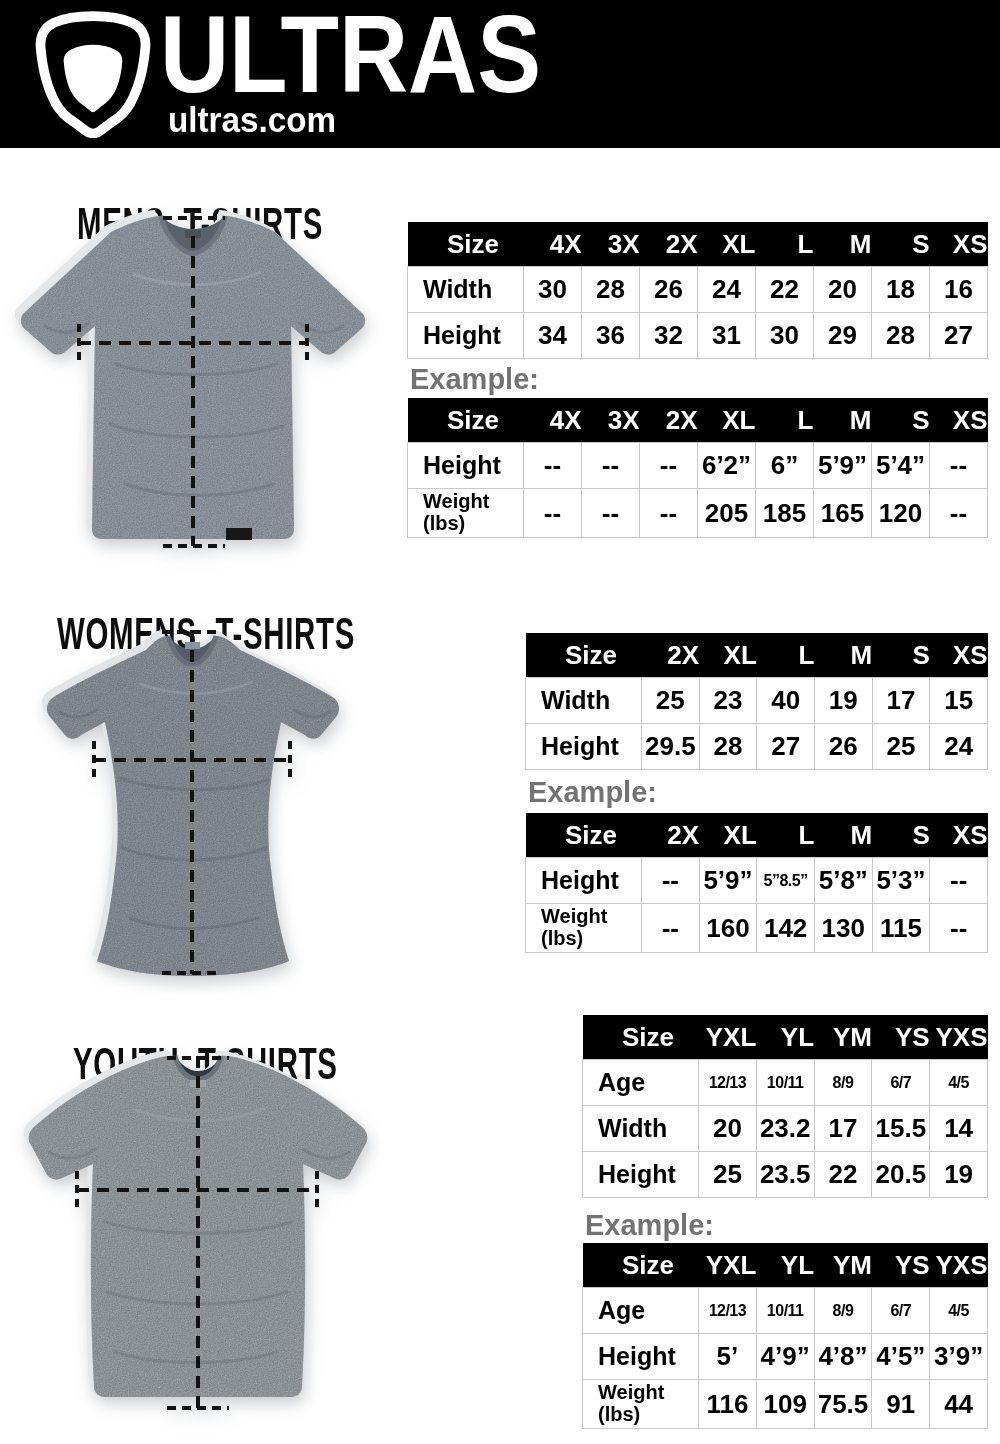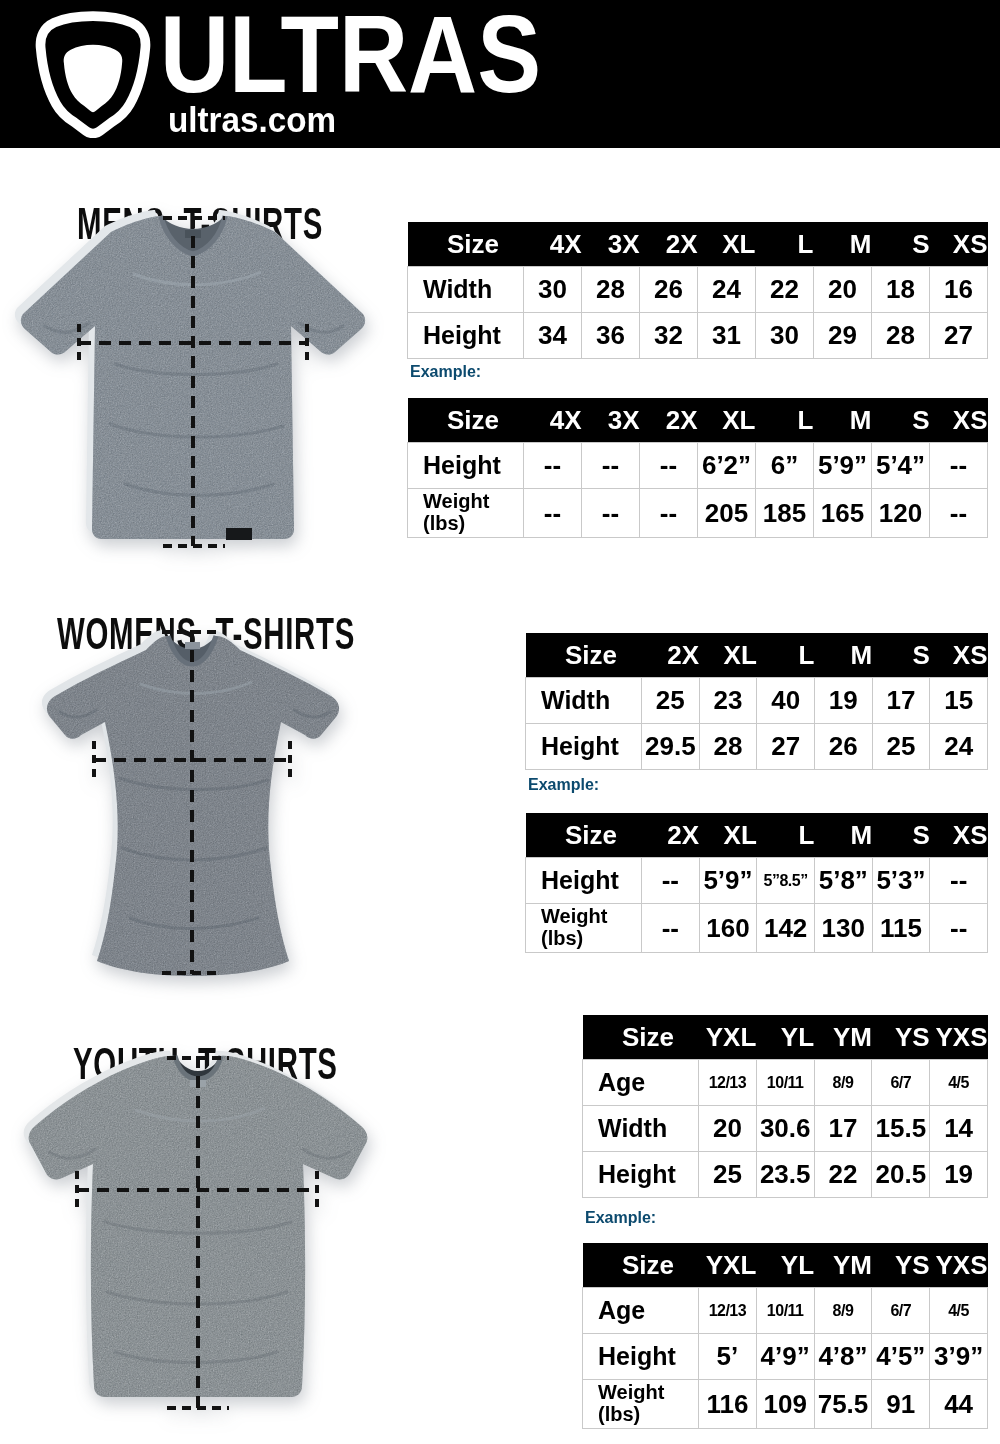--- a/index.html
+++ b/index.html
@@ -17,21 +17,21 @@
 
   
   .section-title { position:absolute; color:#0d0d0d; font-weight:bold; font-size:42px;
                    line-height:1; letter-spacing:1px; word-spacing:14px; white-space:nowrap;
                    transform:scale(0.70,1.04); transform-origin:left top; }
   #mens-title   { left:77px;  top:168px; }
   #womens-title { left:57px;  top:578px; }
   #youth-title  { left:73px;  top:1008px; }
 
   
-  .example-label { position:absolute; color:#0c4a6e; font-weight:bold; font-size:16px; }
+  .example-label { position:absolute; color:#737373; font-weight:bold; font-size:29px; }
   #mens-example-label   { left:410px; top:363px; }
   #womens-example-label { left:528px; top:776px; }
   #youth-example-label  { left:585px; top:1209px; }
 
   
   .table-wrap { position:absolute; }
   #mens-size      { left:407px; top:222px;  width:581px; }
   #mens-example   { left:407px; top:398px;  width:581px; }
   #womens-size    { left:525px; top:633px;  width:463px; }
   #womens-example { left:525px; top:813px;  width:463px; }
@@ -411,21 +411,21 @@
             <th class="rowlabel">Age</th>
             <td class="small">12/13</td>
             <td class="small">10/11</td>
             <td class="small">8/9</td>
             <td class="small">6/7</td>
             <td class="small">4/5</td>
           </tr>
           <tr>
             <th class="rowlabel">Width</th>
             <td>20</td>
-            <td>30.6</td>
+            <td>23.2</td>
             <td>17</td>
             <td>15.5</td>
             <td>14</td>
           </tr>
           <tr>
             <th class="rowlabel">Height</th>
             <td>25</td>
             <td>23.5</td>
             <td>22</td>
             <td>20.5</td>

